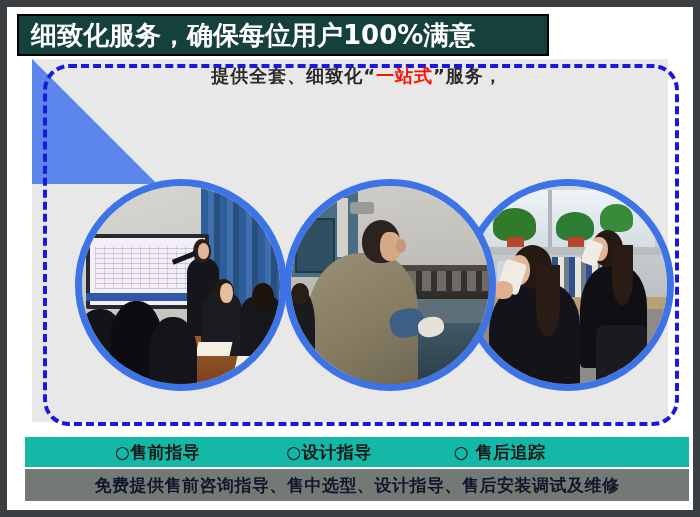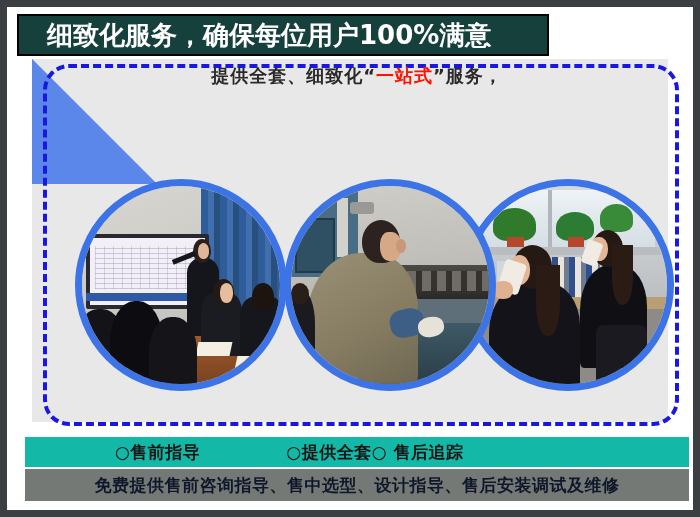--- a/index.html
+++ b/index.html
@@ -20,21 +20,21 @@
 
   
   #header-banner{
     position:absolute;
     left:10px;top:7px;
     width:532px;height:42px;
     background:#16403c;
     border:2px solid #000000;
     box-sizing:border-box;
     display:flex;align-items:center;
-    padding-left:28px;
+    padding-left:12px;
   }
   #header-banner .htext{
     color:#ffffff;
     font-size:26px;
     font-weight:bold;
     letter-spacing:0px;
     white-space:nowrap;
     line-height:1;
   }
 
@@ -195,21 +195,21 @@
   }
   #blue-bar .svc{
     color:#141414;
     font-size:17px;
     font-weight:bold;
     white-space:nowrap;
     letter-spacing:0.5px;
   }
   #svc-1{margin-left:90px;}
   #svc-2{margin-left:86px;}
-  #svc-3{}
+  #svc-3{margin-left:82px;}
 
   #gray-bar{
     position:absolute;
     left:18px;top:462px;
     width:664px;height:32px;
     background:#757975;
     display:flex;align-items:center;justify-content:center;
     box-sizing:border-box;
   }
   #gray-bar .gtext{
@@ -318,21 +318,21 @@
       <div class="p3-p1-phone"></div>
       <div class="p3-p1-hand"></div>
     </div>
   </div>
 
   <div id="blue-bar">
     <span class="svc" id="svc-1">
       <span>○</span><span>售前指导</span>
     </span>
     <span class="svc" id="svc-2">
-      <span>○</span><span>提供全套</span>
+      <span>○</span><span>设计指导</span>
     </span>
     <span class="svc" id="svc-3">
       <span>○</span> <span>售后追踪</span>
     </span>
   </div>
 
   <div id="gray-bar">
     <span class="gtext">免费提供售前咨询指导、售中选型、设计指导、售后安装调试及维修</span>
   </div>
 

